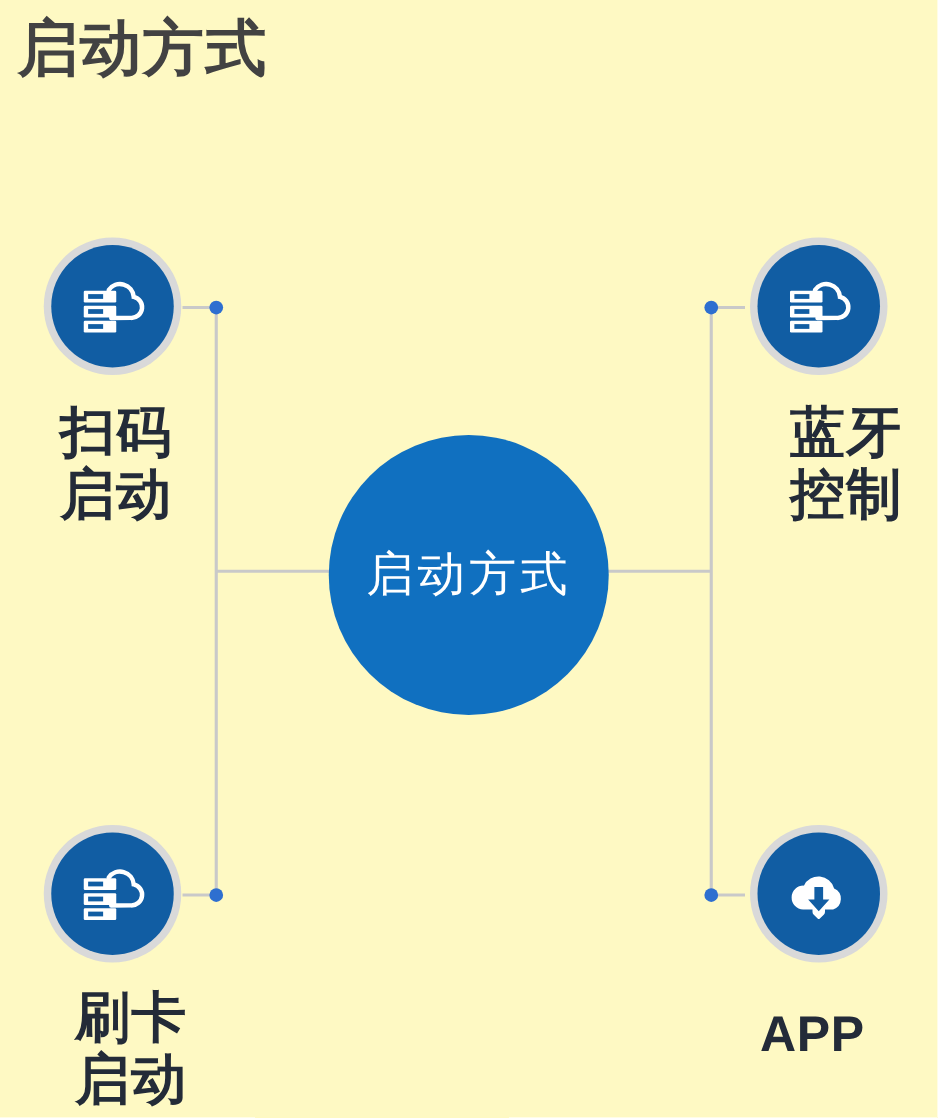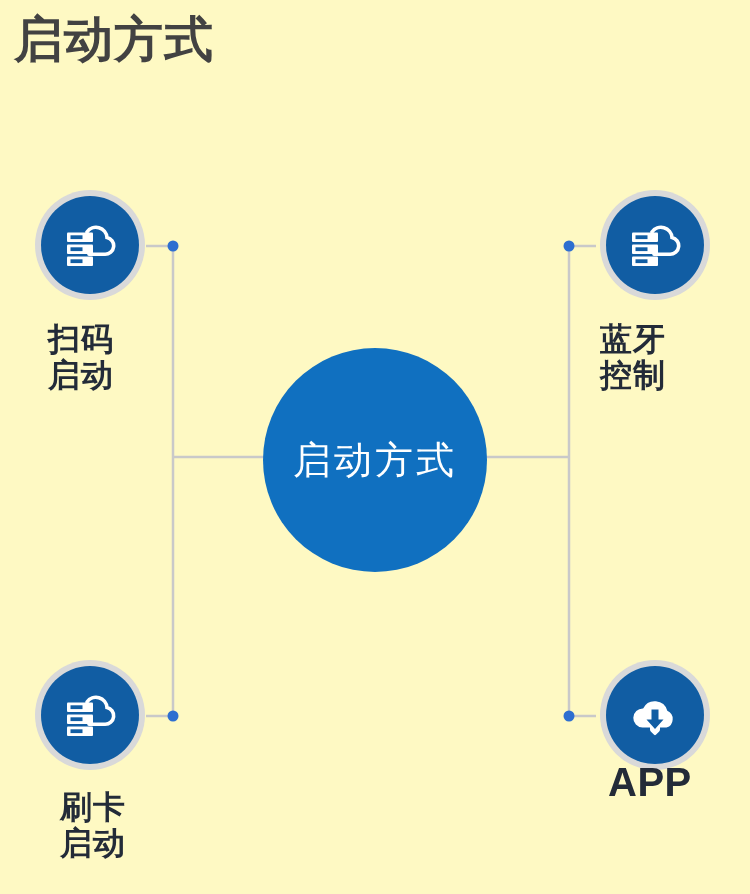--- a/index.html
+++ b/index.html
@@ -87,40 +87,40 @@
     background: #115da3;
     display: flex;
     align-items: center;
     justify-content: center;
   }
   .badge-disc svg { display: block; }
 
   
   .node-label {
     position: absolute;
-    font-size: 32px;
+    font-size: 44px;
     font-weight: bold;
     color: #232b38;
     line-height: 1.12;
     letter-spacing: 1px;
     white-space: pre-line;
   }
   .label-left  { text-align: left; }
-  .label-right { text-align: right; }
+  .label-right { text-align: right; margin-left: 32px; }
 
   
   #node-scan      { left: 35px;  top: 190px; }
   #node-bluetooth { left: 600px; top: 190px; }
   #node-card      { left: 35px;  top: 660px; }
   #node-app       { left: 600px; top: 660px; }
 
   #label-scan      { left: 48px;  top: 322px; }
   #label-bluetooth { left: 600px; top: 322px; }
   #label-card      { left: 60px;  top: 790px; }
-  #label-app       { left: 608px; top: 760px; font-size: 40px; letter-spacing: 0.5px; }
+  #label-app       { left: 608px; top: 806px; font-size: 40px; letter-spacing: 0.5px; }
 </style>
 </head>
 <body>
 
 <div id="canvas">
 
   <div id="page-title">启动方式</div>
 
   <svg id="connectors" viewBox="0 0 750 894" xmlns="http://www.w3.org/2000/svg">
     <g stroke="#c9c9c9" stroke-width="2.5" fill="none" shape-rendering="geometricPrecision">

